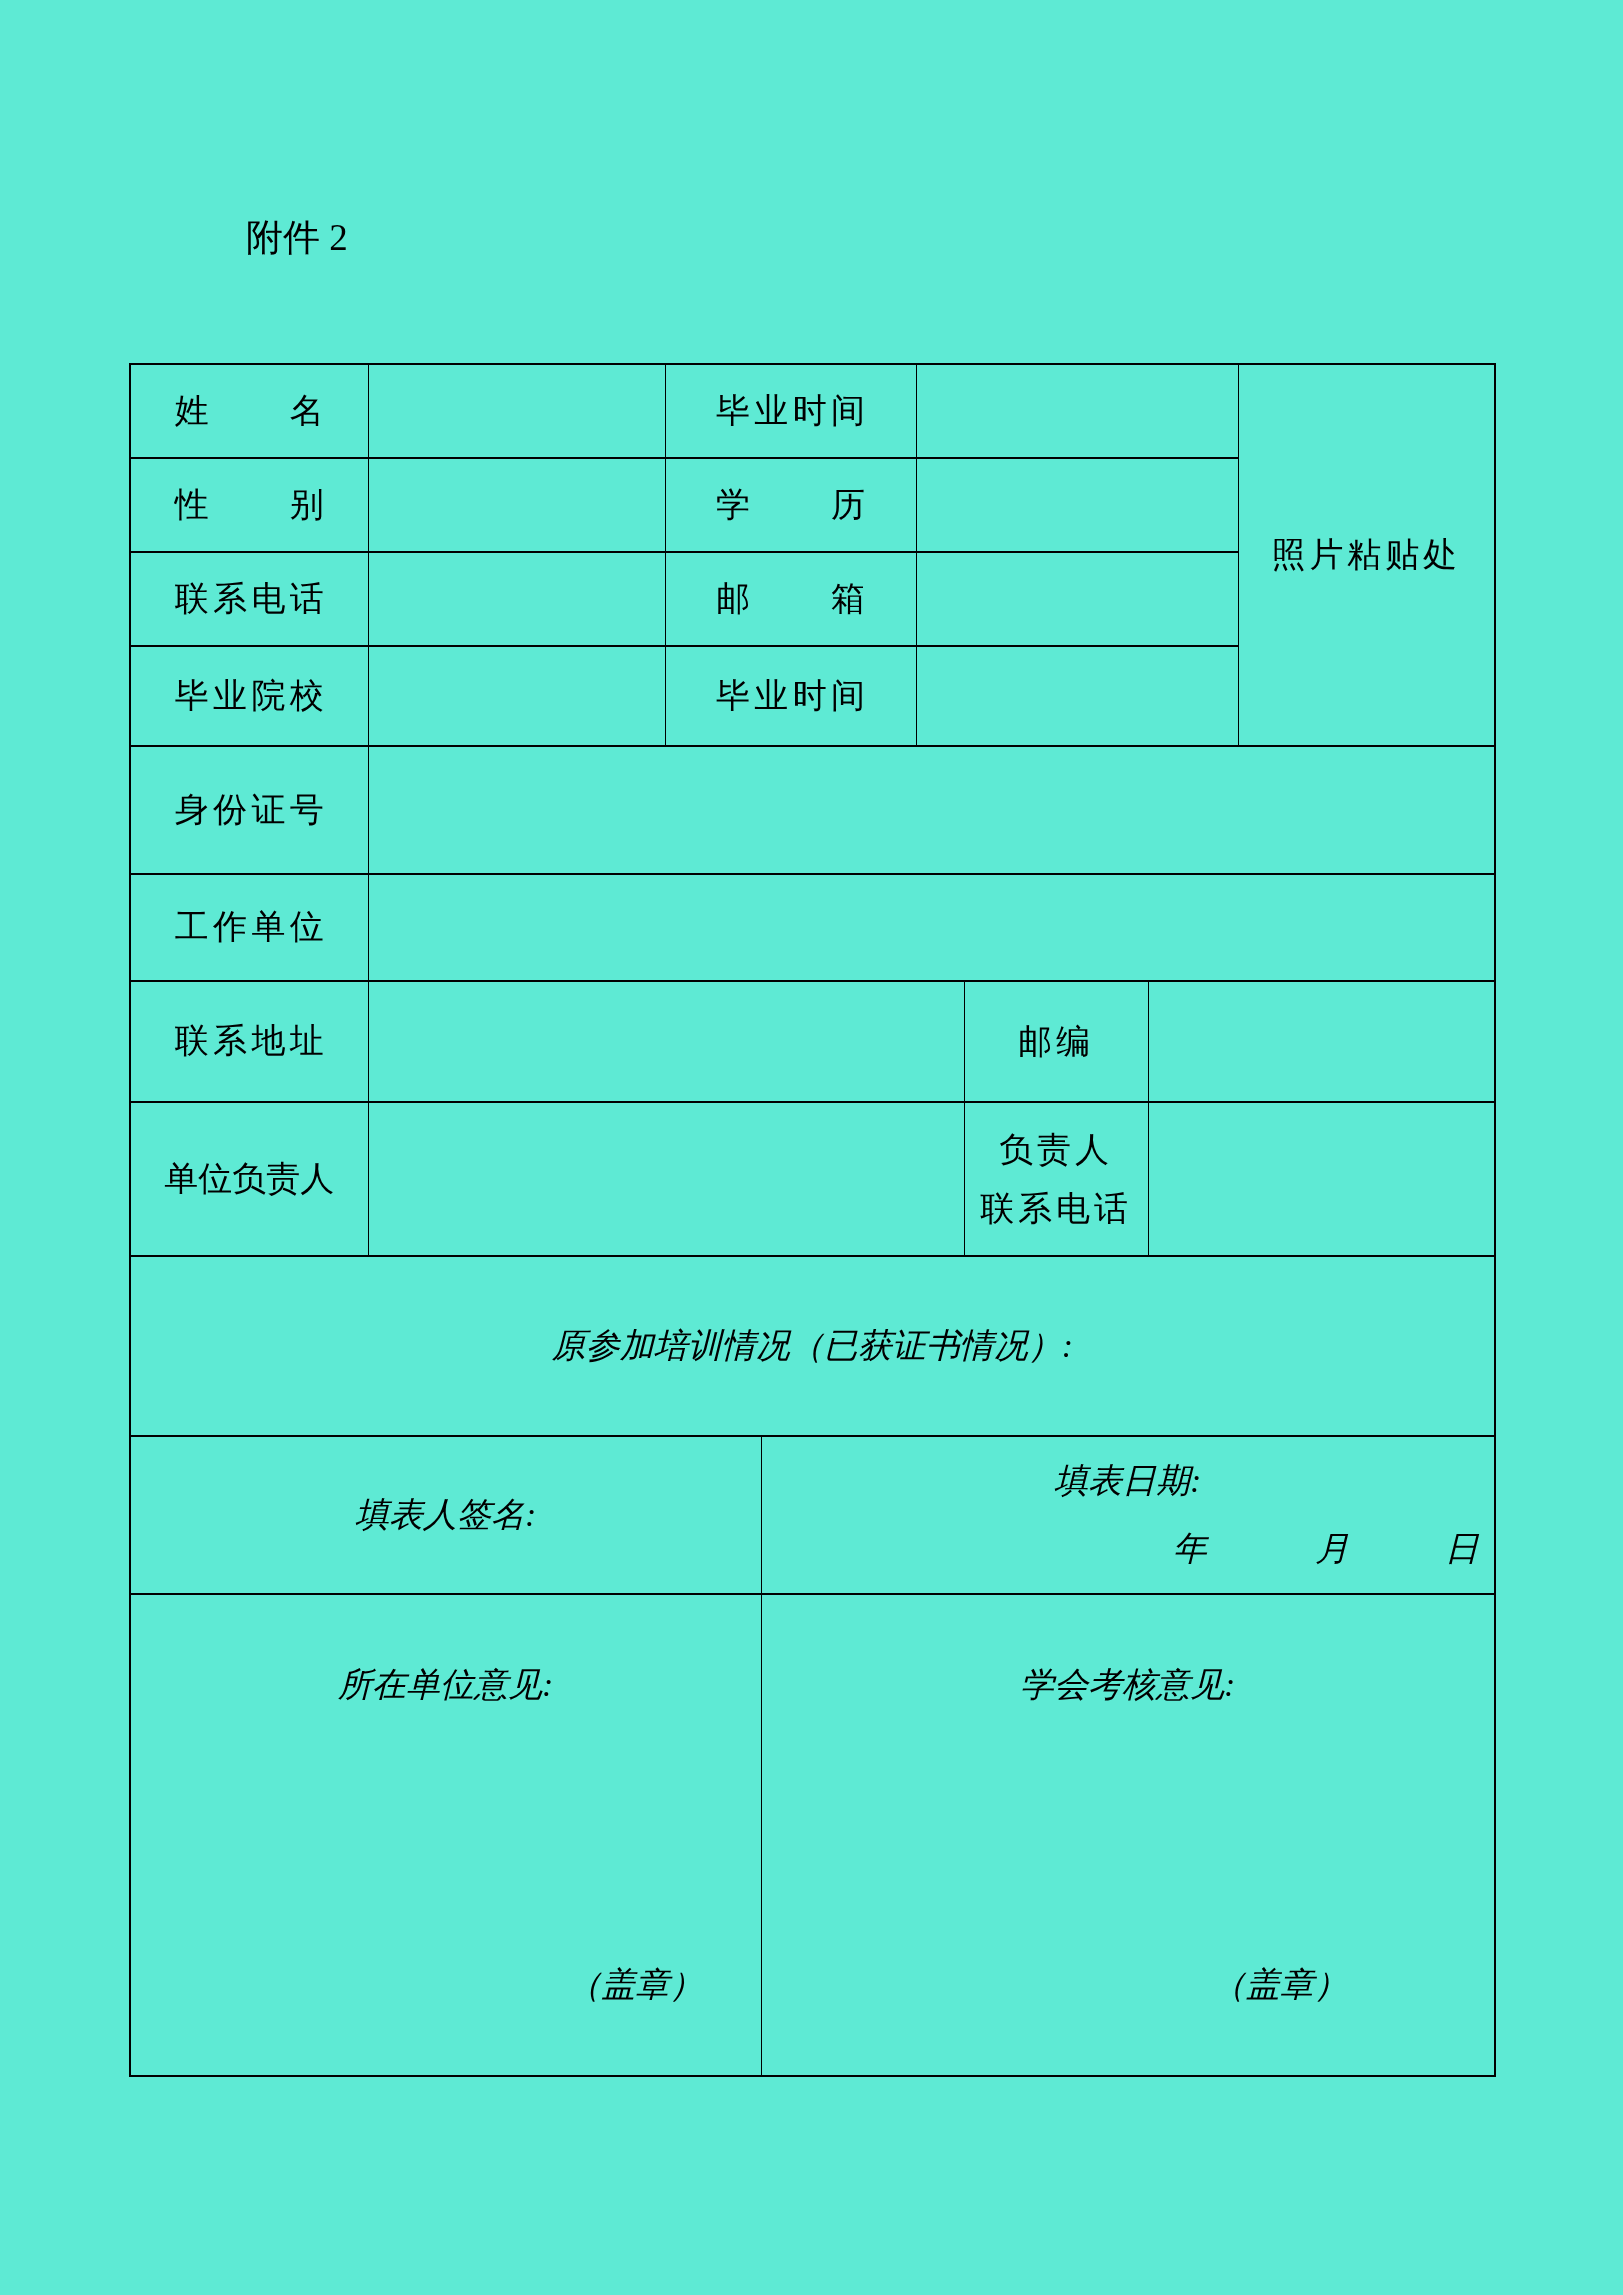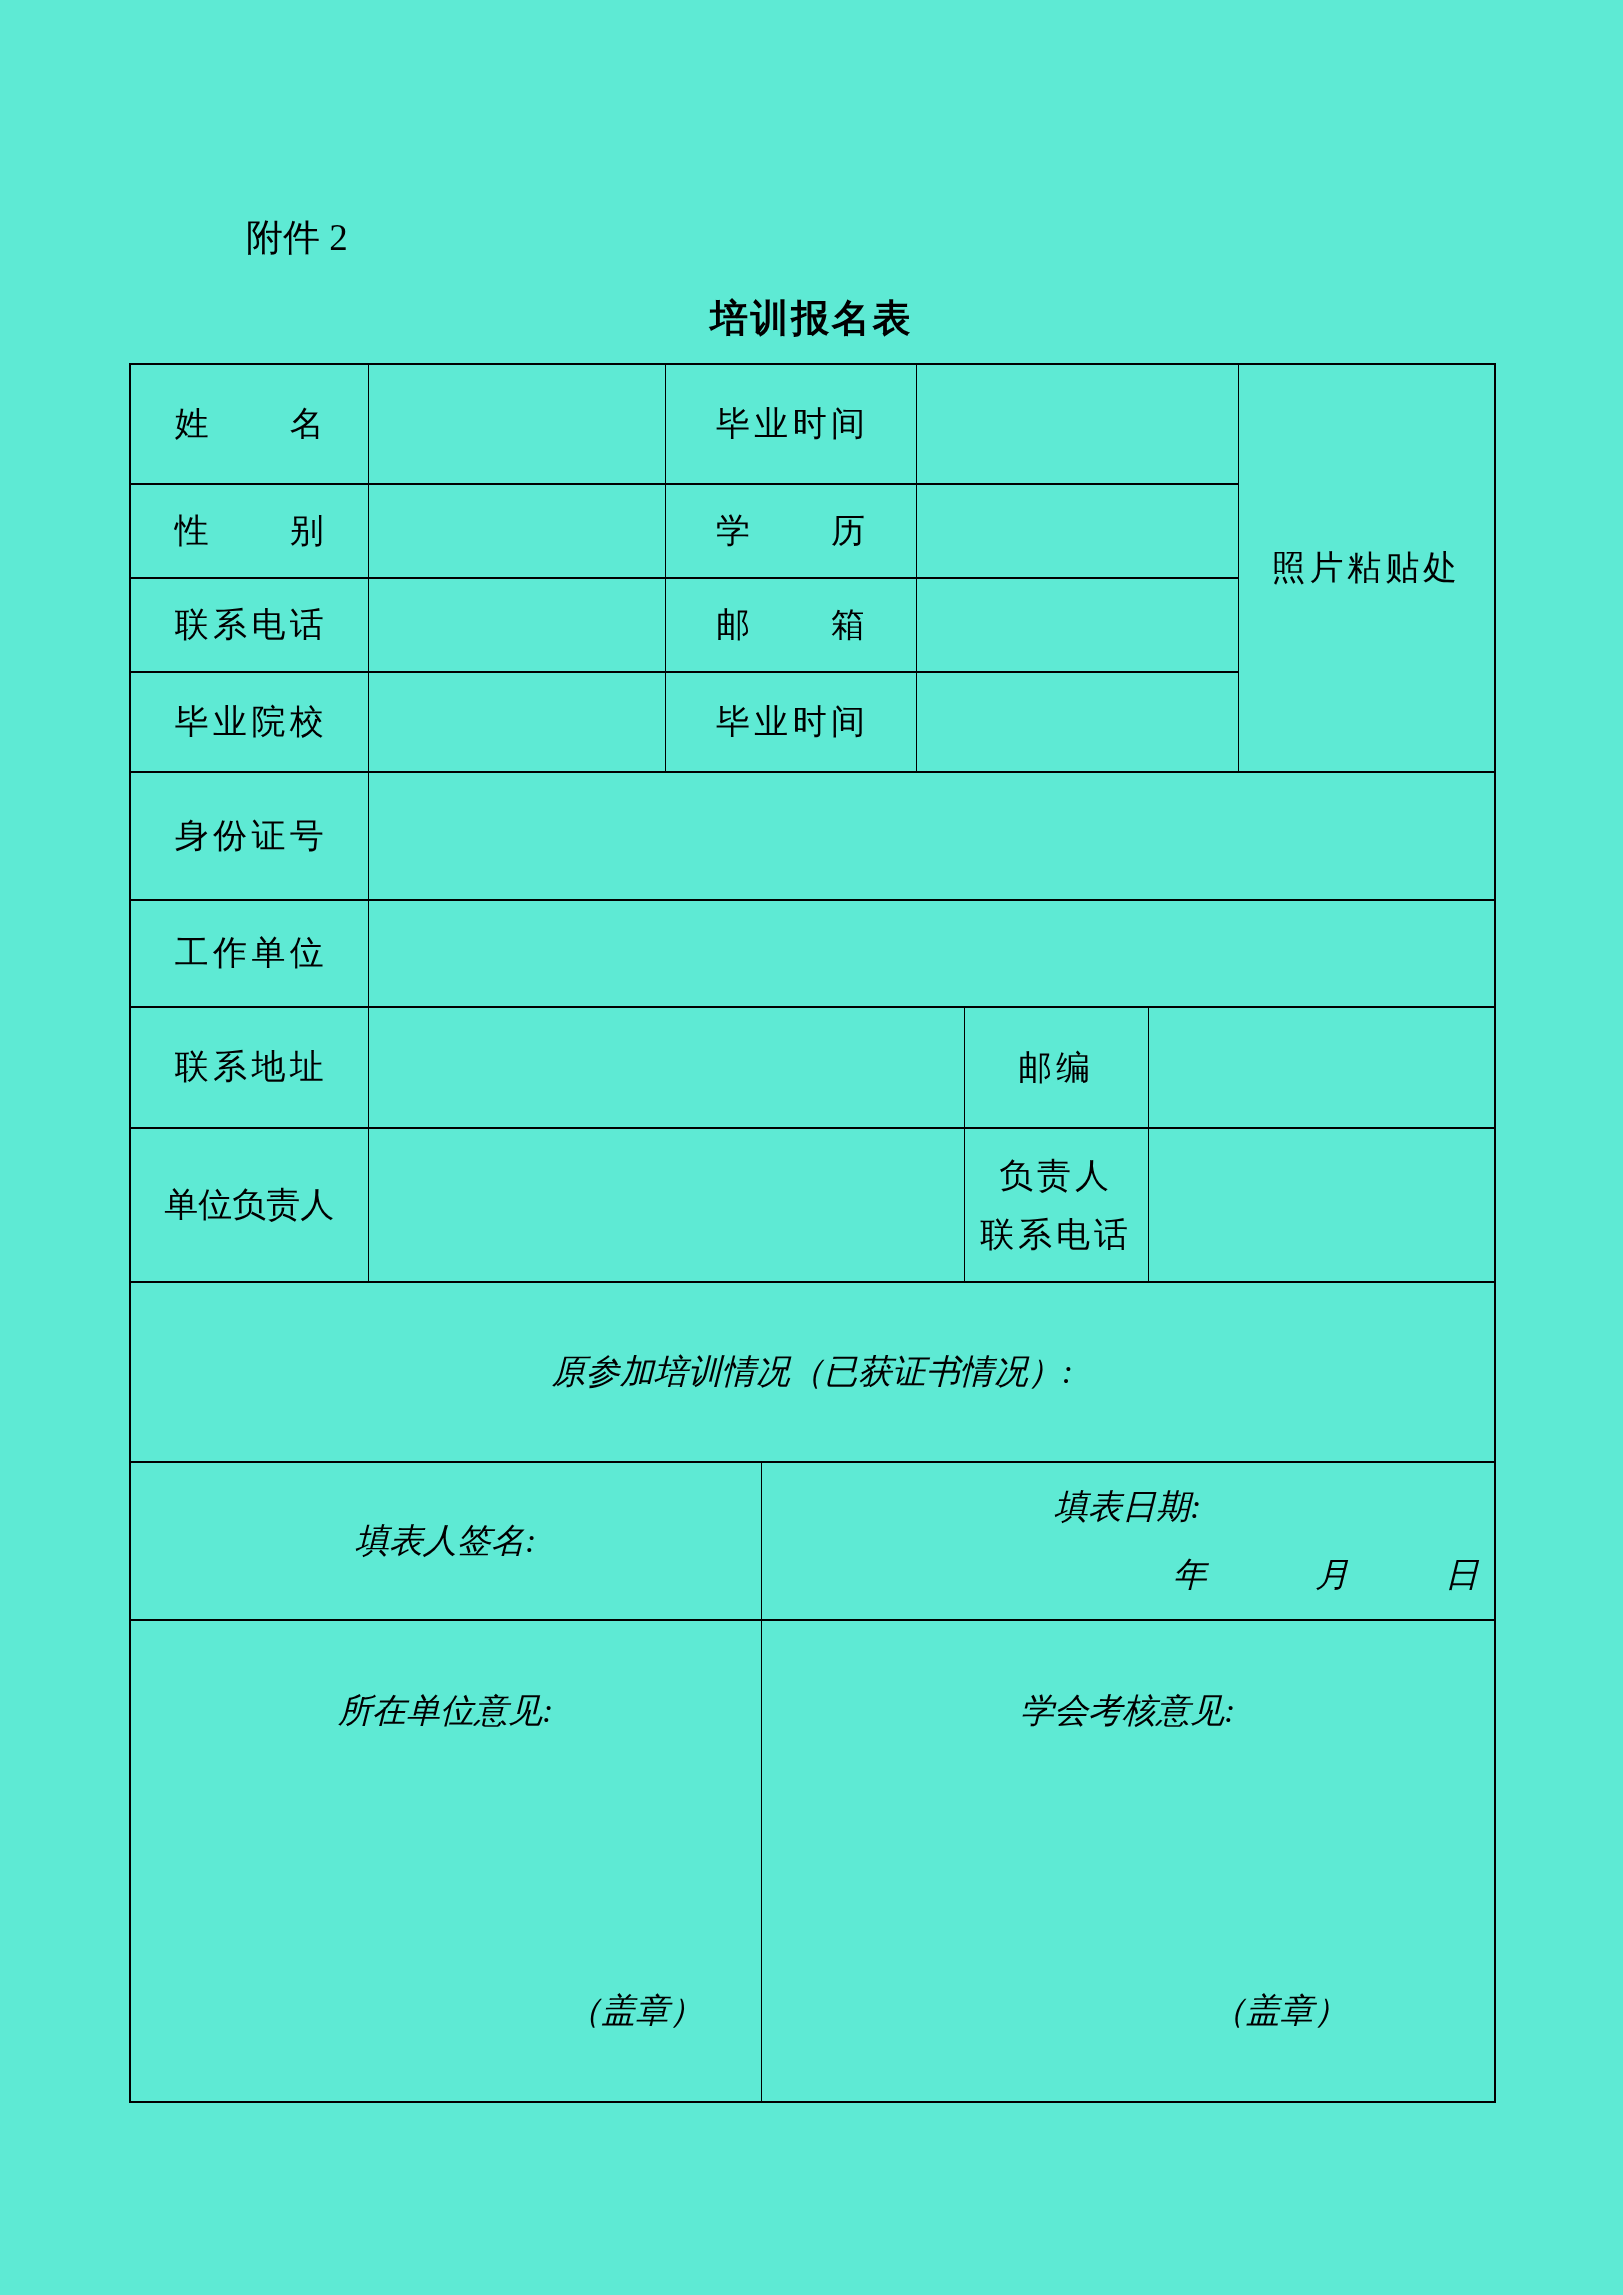--- a/index.html
+++ b/index.html
@@ -77,36 +77,35 @@
   .ymd-line .gap-d { display: inline-block; margin-left: 87px; }
   .seal-line-left  { margin-top: 252px; padding-left: 379px; }
   .seal-line-right { margin-top: 252px; padding-left: 304px; }
 </style>
 </head>
 <body>
 
 <div class="page">
 
   <div class="attachment-label">附件 2</div>
-  <div class="doc-title">培训报名表</div>
 
   <table class="form">
     <colgroup>
       <col style="width:238px">
         <col style="width:297px">
         <col style="width:96px">
         <col style="width:155px">
       <col style="width:48px">
         <col style="width:184px">
         <col style="width:90px">
         <col style="width:257px">
     </colgroup>
 
     <tbody>
-        <tr style="height:120px">
+        <tr style="height:94px">
       <td><span class="jl">姓名</span></td>
       <td></td>
       <td colspan="2"><span class="jl">毕业时间</span></td>
       <td colspan="3"></td>
       <td rowspan="4" class="photo-cell">照片粘贴处</td>
     </tr>
 
     <tr style="height:94px">
       <td><span class="jl">性别</span></td>
       <td></td>

